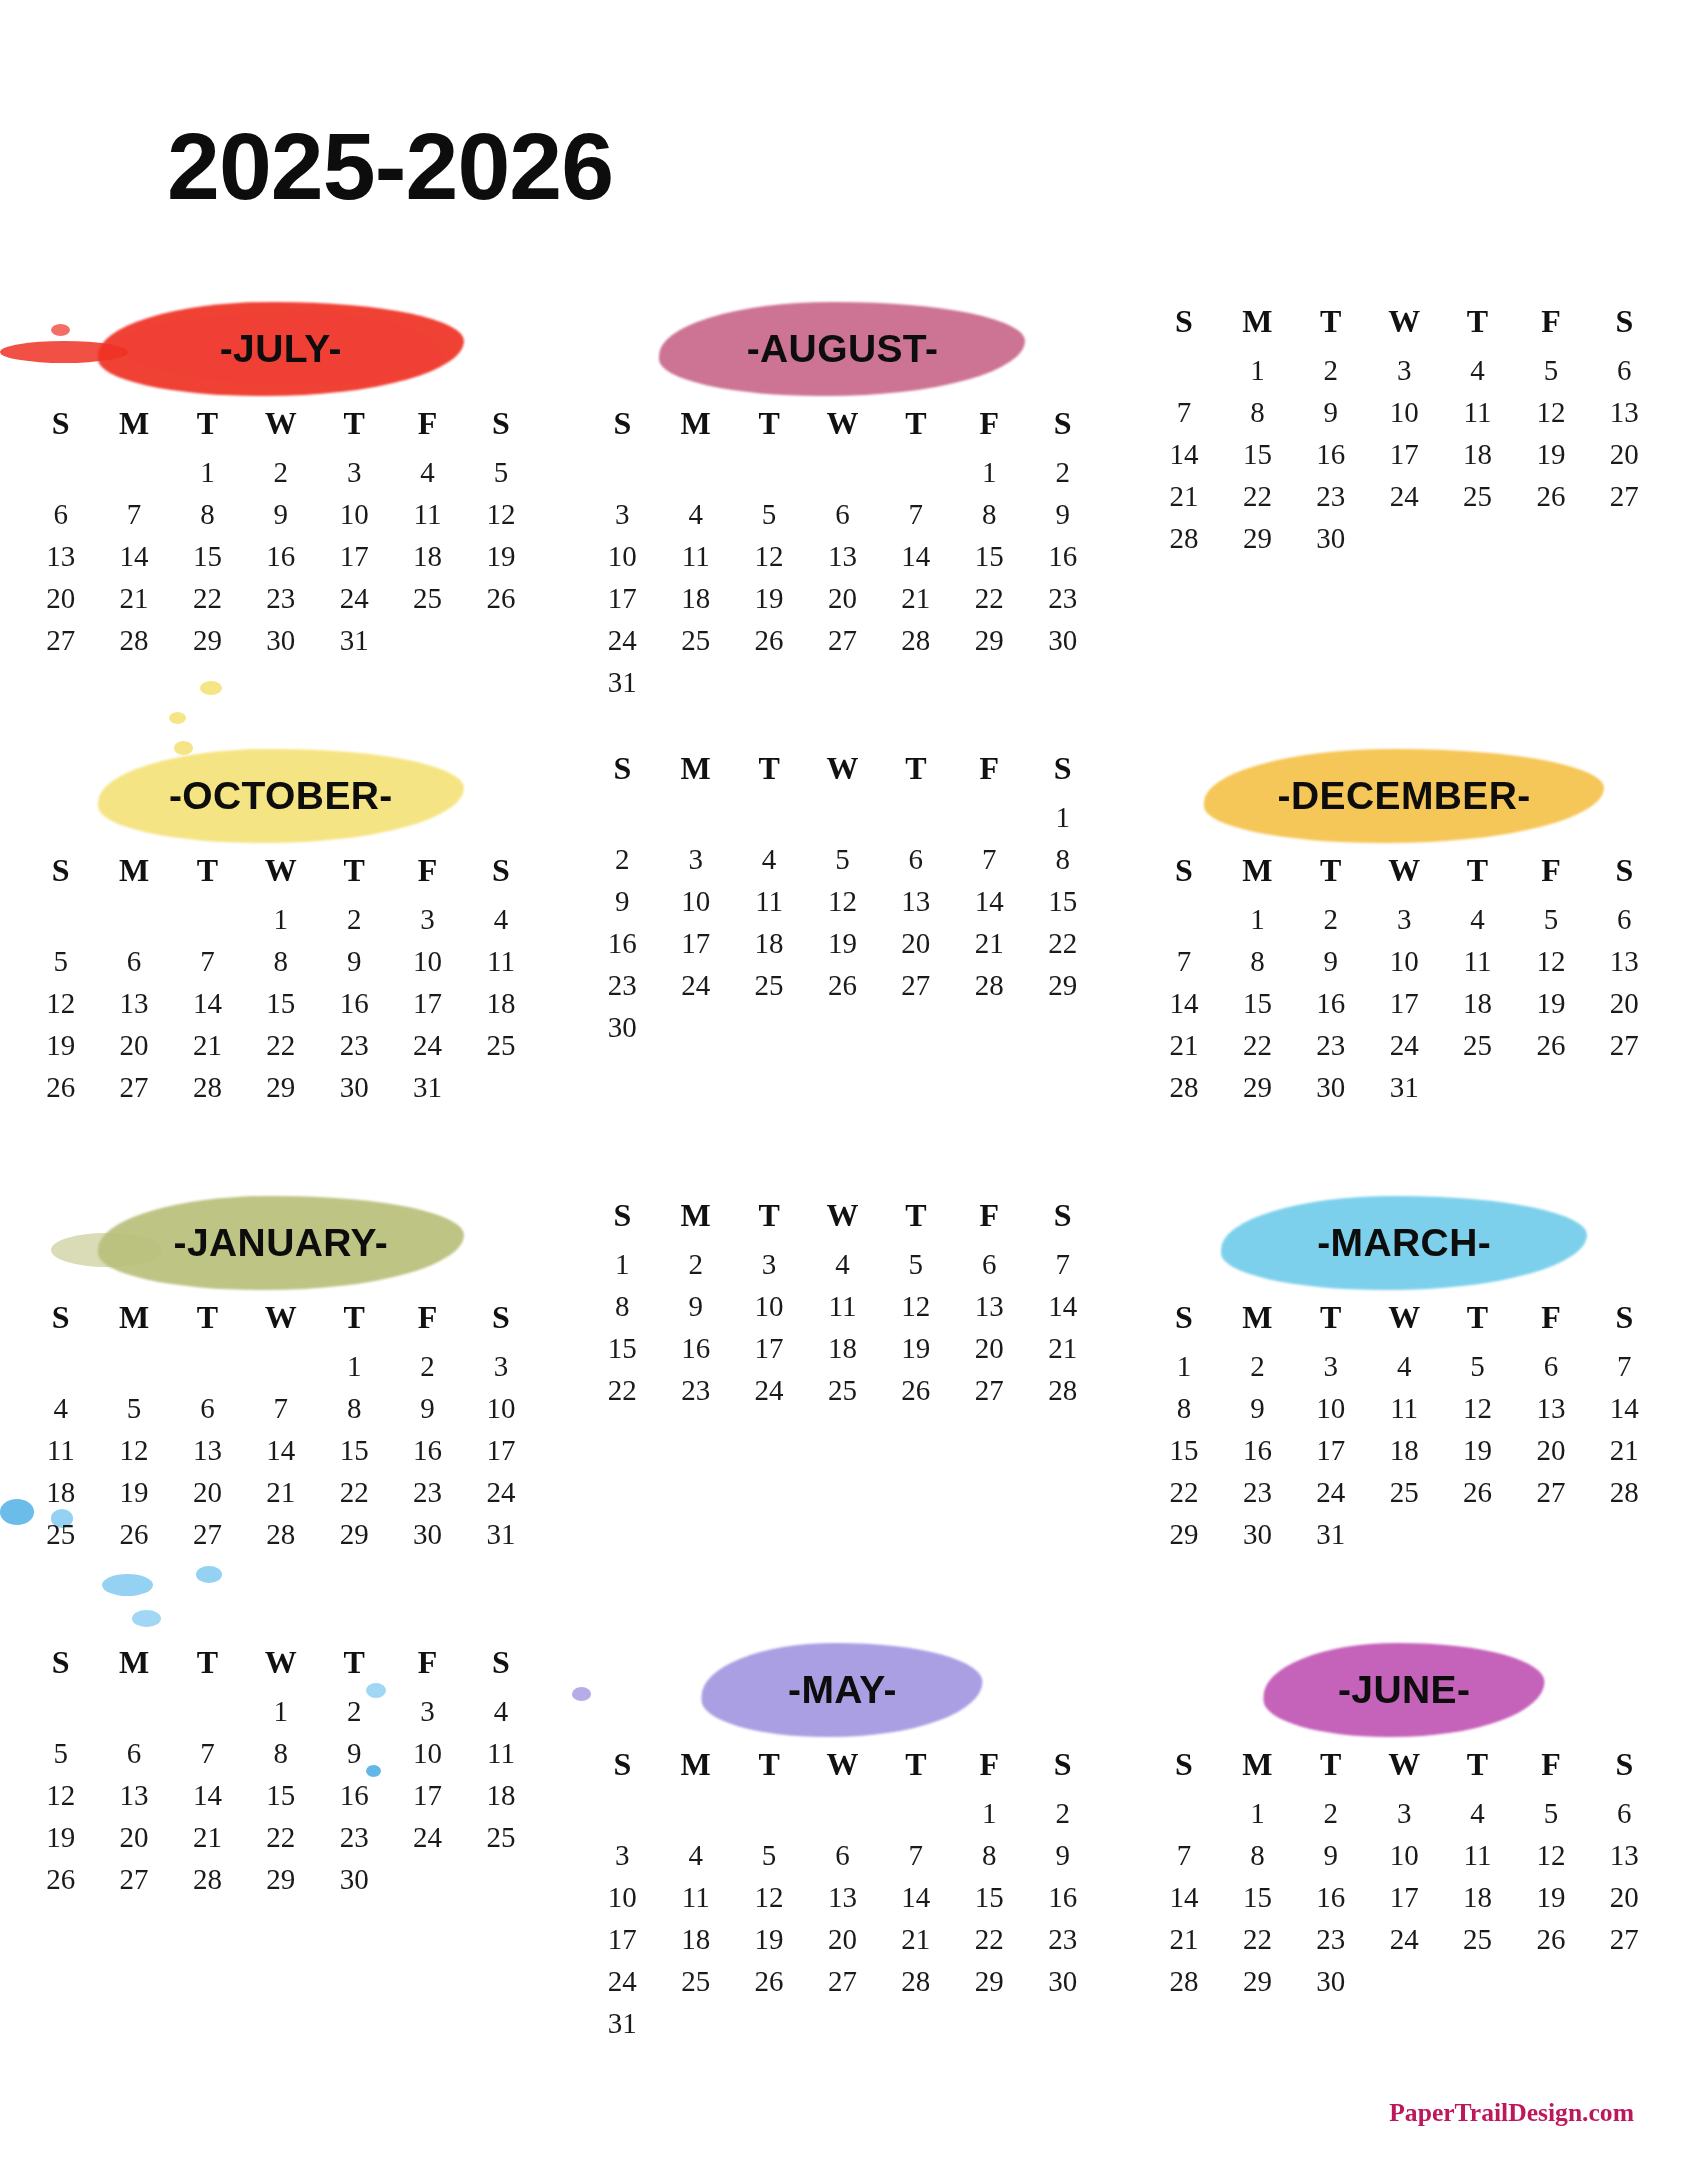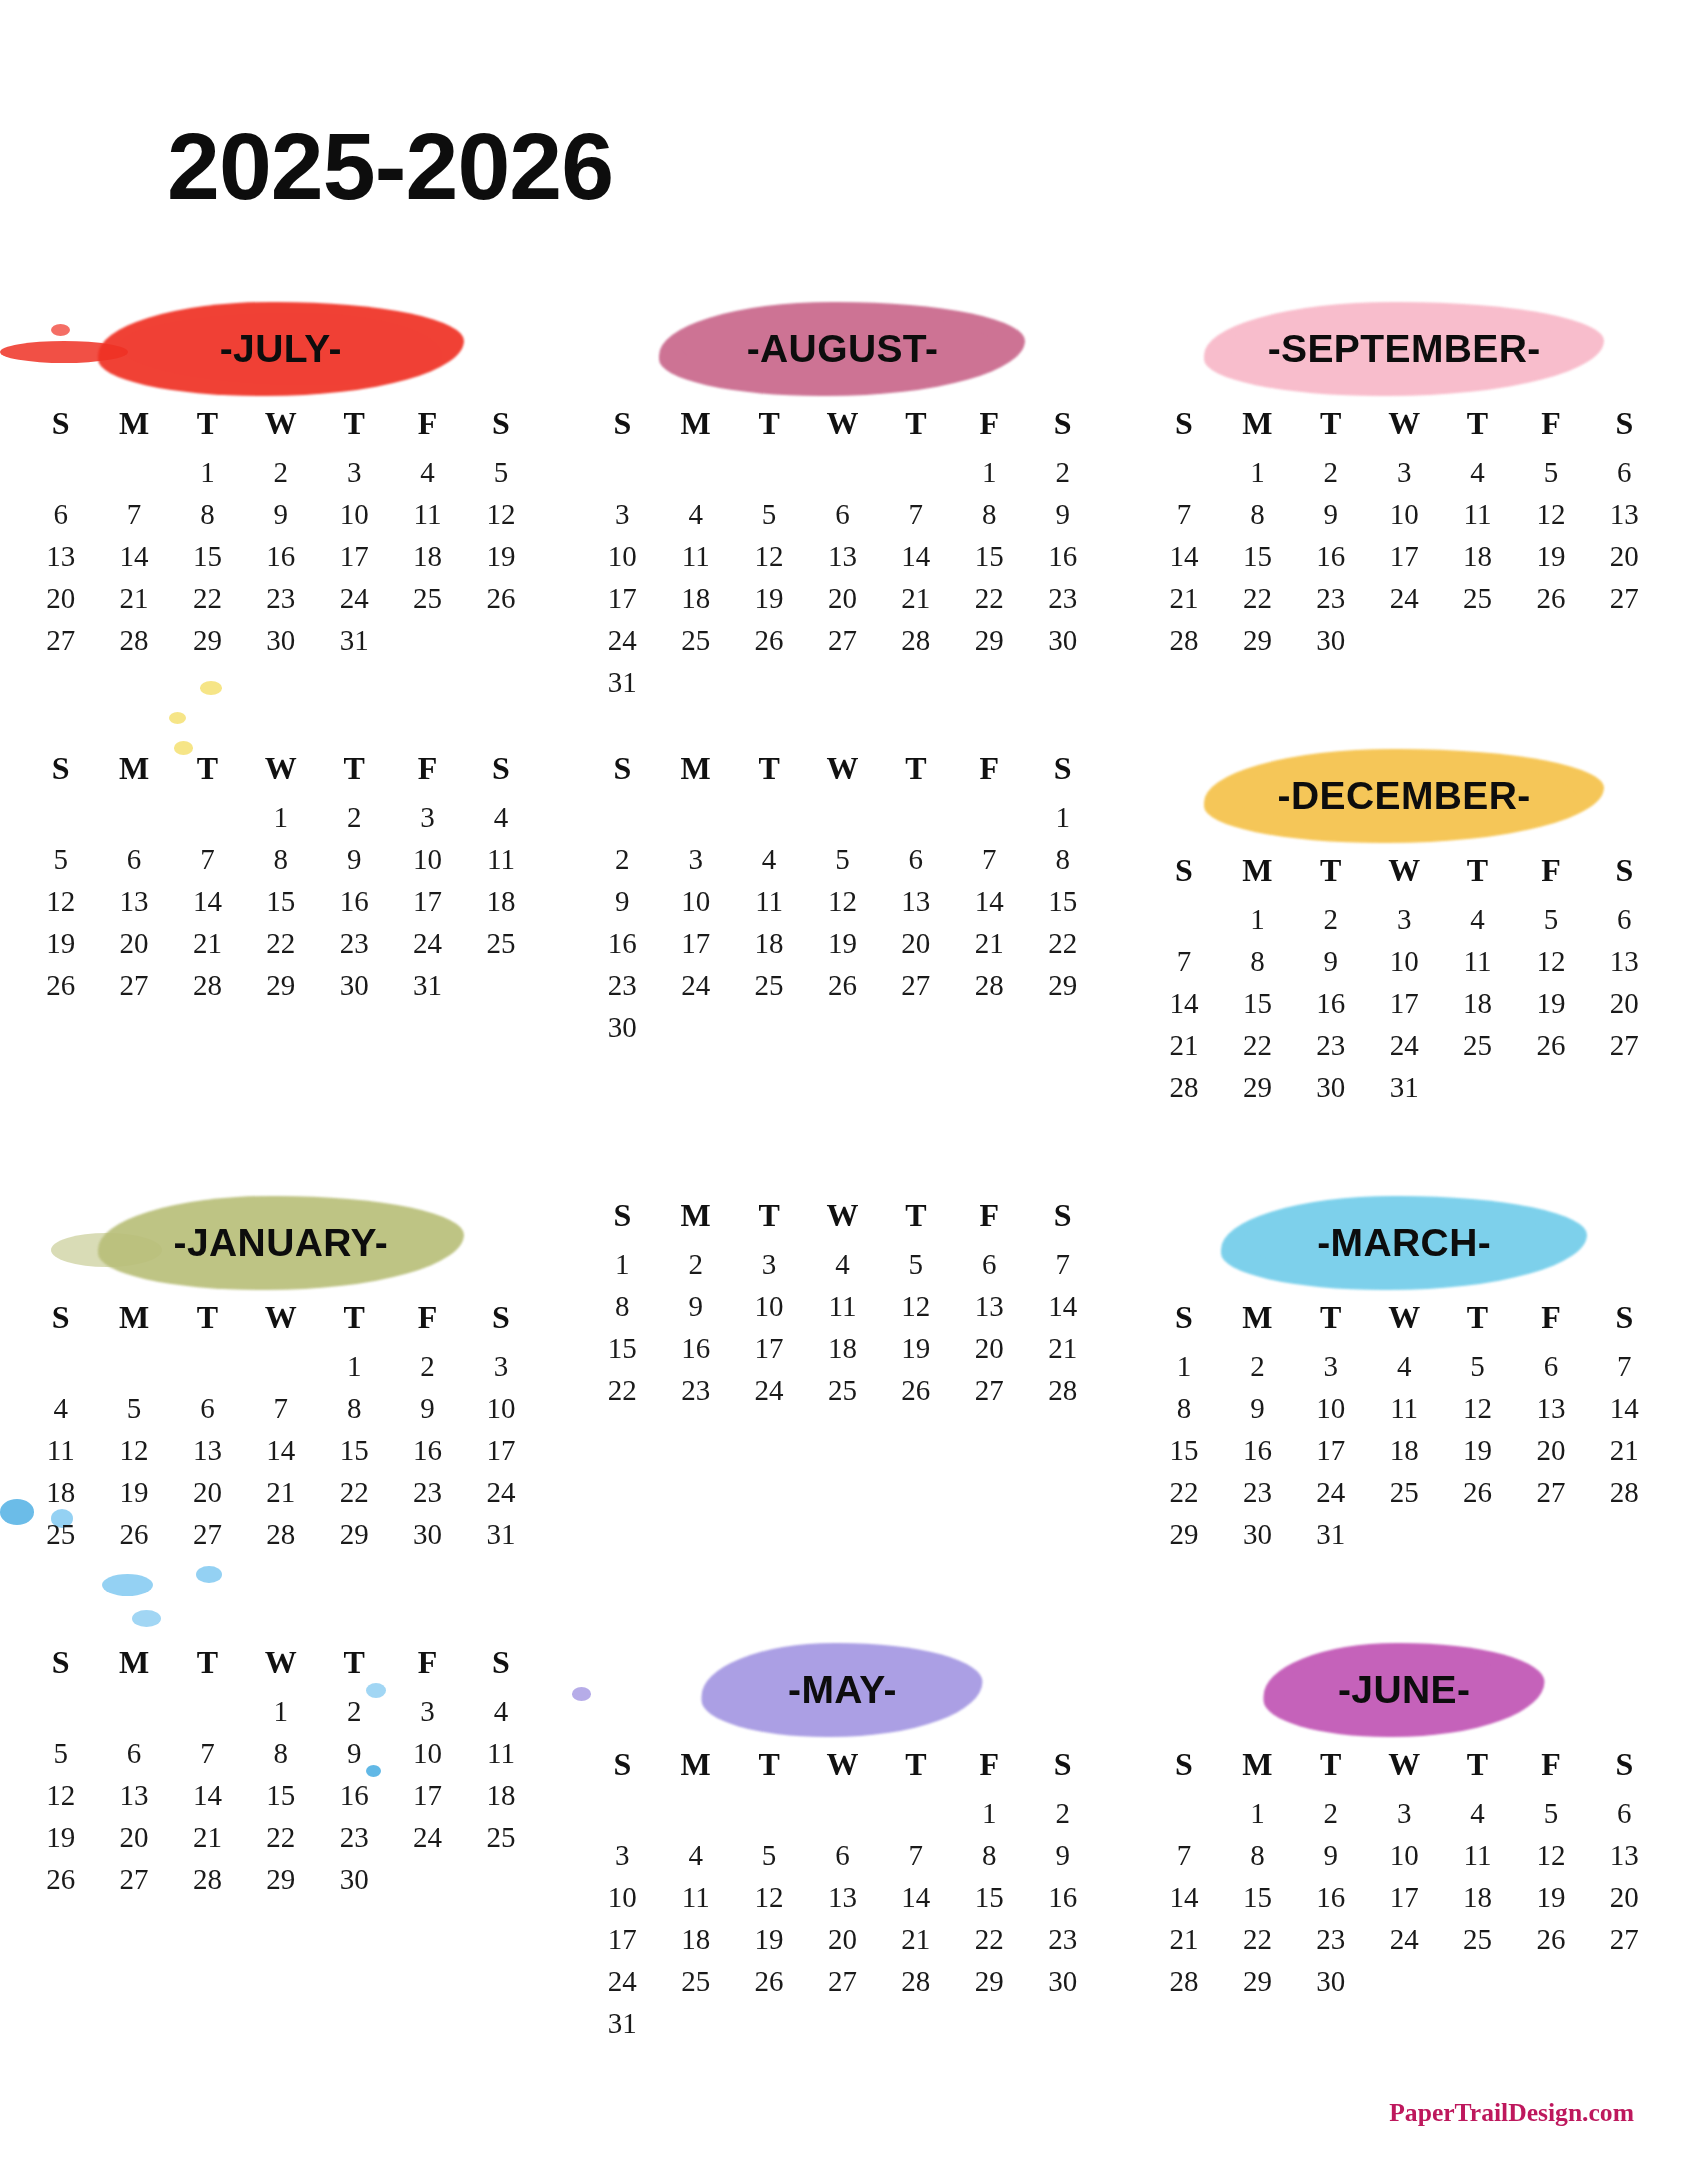--- a/index.html
+++ b/index.html
@@ -288,80 +288,80 @@
           <div class="day">31</div>
           <div class="day empty"></div>
           <div class="day empty"></div>
           <div class="day empty"></div>
           <div class="day empty"></div>
           <div class="day empty"></div>
           <div class="day empty"></div>
         </div>
       </div>
       <div class="month">
+        <div class="dow-row">
+          <div class="dow">S</div>
+          <div class="dow">M</div>
+          <div class="dow">T</div>
+          <div class="dow">W</div>
+          <div class="dow">T</div>
+          <div class="dow">F</div>
+          <div class="dow">S</div>
+        </div>
+        <div class="week-row">
+          <div class="day empty"></div>
+          <div class="day">1</div>
+          <div class="day">2</div>
+          <div class="day">3</div>
+          <div class="day">4</div>
+          <div class="day">5</div>
+          <div class="day">6</div>
+        </div>
+        <div class="week-row">
+          <div class="day">7</div>
+          <div class="day">8</div>
+          <div class="day">9</div>
+          <div class="day">10</div>
+          <div class="day">11</div>
+          <div class="day">12</div>
+          <div class="day">13</div>
+        </div>
+        <div class="week-row">
+          <div class="day">14</div>
+          <div class="day">15</div>
+          <div class="day">16</div>
+          <div class="day">17</div>
+          <div class="day">18</div>
+          <div class="day">19</div>
+          <div class="day">20</div>
+        </div>
+        <div class="week-row">
+          <div class="day">21</div>
+          <div class="day">22</div>
+          <div class="day">23</div>
+          <div class="day">24</div>
+          <div class="day">25</div>
+          <div class="day">26</div>
+          <div class="day">27</div>
+        </div>
+        <div class="week-row">
+          <div class="day">28</div>
+          <div class="day">29</div>
+          <div class="day">30</div>
+          <div class="day empty"></div>
+          <div class="day empty"></div>
+          <div class="day empty"></div>
+          <div class="day empty"></div>
+        </div>
+      </div>
+      <div class="month">
         <div class="month-header">
-          <div class="blob wide" style="background: rgb(248, 184, 200);"></div>
-          <div class="month-name">-SEPTEMBER-</div>
-        </div>
-        <div class="dow-row">
-          <div class="dow">S</div>
-          <div class="dow">M</div>
-          <div class="dow">T</div>
-          <div class="dow">W</div>
-          <div class="dow">T</div>
-          <div class="dow">F</div>
-          <div class="dow">S</div>
-        </div>
-        <div class="week-row">
-          <div class="day empty"></div>
-          <div class="day">1</div>
-          <div class="day">2</div>
-          <div class="day">3</div>
-          <div class="day">4</div>
-          <div class="day">5</div>
-          <div class="day">6</div>
-        </div>
-        <div class="week-row">
-          <div class="day">7</div>
-          <div class="day">8</div>
-          <div class="day">9</div>
-          <div class="day">10</div>
-          <div class="day">11</div>
-          <div class="day">12</div>
-          <div class="day">13</div>
-        </div>
-        <div class="week-row">
-          <div class="day">14</div>
-          <div class="day">15</div>
-          <div class="day">16</div>
-          <div class="day">17</div>
-          <div class="day">18</div>
-          <div class="day">19</div>
-          <div class="day">20</div>
-        </div>
-        <div class="week-row">
-          <div class="day">21</div>
-          <div class="day">22</div>
-          <div class="day">23</div>
-          <div class="day">24</div>
-          <div class="day">25</div>
-          <div class="day">26</div>
-          <div class="day">27</div>
-        </div>
-        <div class="week-row">
-          <div class="day">28</div>
-          <div class="day">29</div>
-          <div class="day">30</div>
-          <div class="day empty"></div>
-          <div class="day empty"></div>
-          <div class="day empty"></div>
-          <div class="day empty"></div>
-        </div>
-      </div>
-      <div class="month">
+          <div class="blob" style="background: rgb(245, 226, 122);"></div>
+          <div class="month-name">-OCTOBER-</div>
+        </div>
         <div class="dow-row">
           <div class="dow">S</div>
           <div class="dow">M</div>
           <div class="dow">T</div>
           <div class="dow">W</div>
           <div class="dow">T</div>
           <div class="dow">F</div>
           <div class="dow">S</div>
         </div>
         <div class="week-row">

